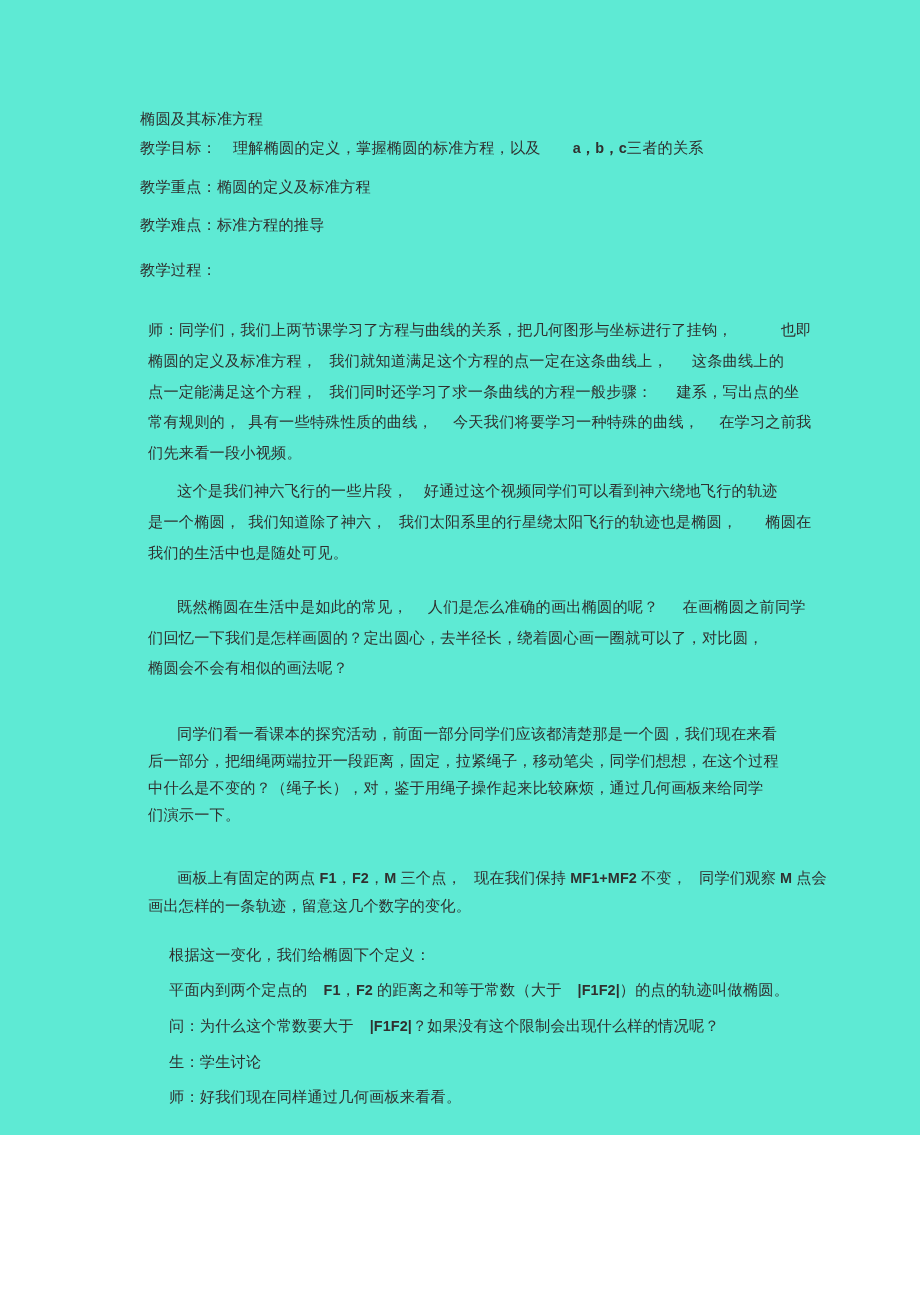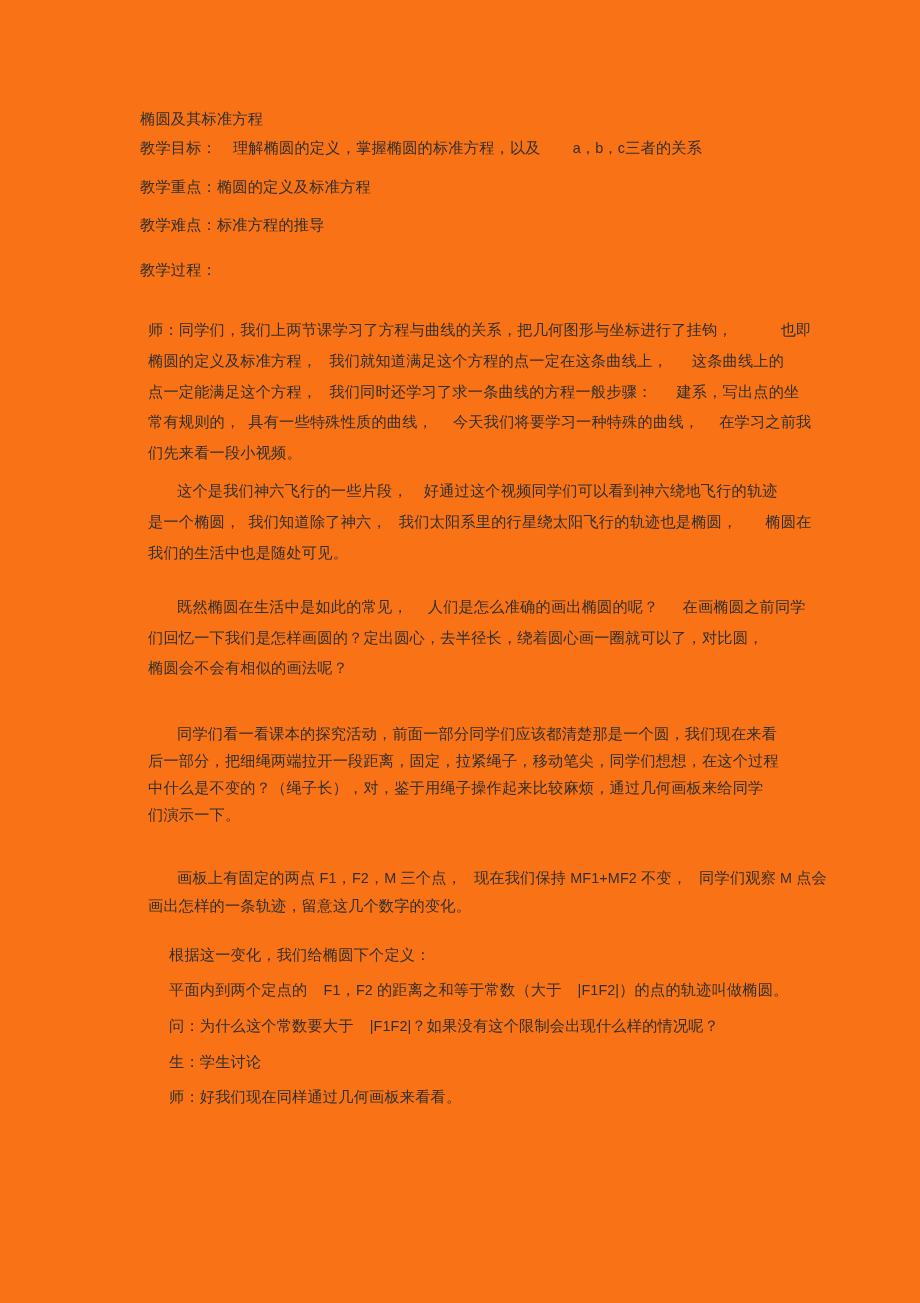--- a/index.html
+++ b/index.html
@@ -12,22 +12,22 @@
     width: 920px;
     height: 1303px;
     overflow: hidden;
     font-family: "Liberation Serif", "DejaVu Serif", serif;
     color: #2b2b2b;
     -webkit-font-smoothing: antialiased;
   }
   .page {
     position: relative;
     width: 920px;
-    height: 1303px;
-    background: #f97316;
+    height: 1135px;
+    background: #5eead4;
   }
   .doc-body {
     position: absolute;
     left: 140px;
     top: 104px;
     width: 648px;
   }
   
   .ln {
     font-size: 15.2px;
@@ -39,21 +39,21 @@
   }
   .ln.tight {
     line-height: 27px;
   }
   .ln.title {
     line-height: 29px;
   }
   
   .lat {
     font-family: "Liberation Sans", "DejaVu Sans", sans-serif;
-    font-weight: 400;
+    font-weight: 700;
     font-size: 14.4px;
     letter-spacing: 0.1px;
   }
   
   .block { margin: 8px; padding: 0; }
   .gap-sm { height: 8px; }
   .gap-md { height: 14px; }
   .gap-lg { height: 20px; }
   .indent2 { padding-left: 29px; }
 </style>

